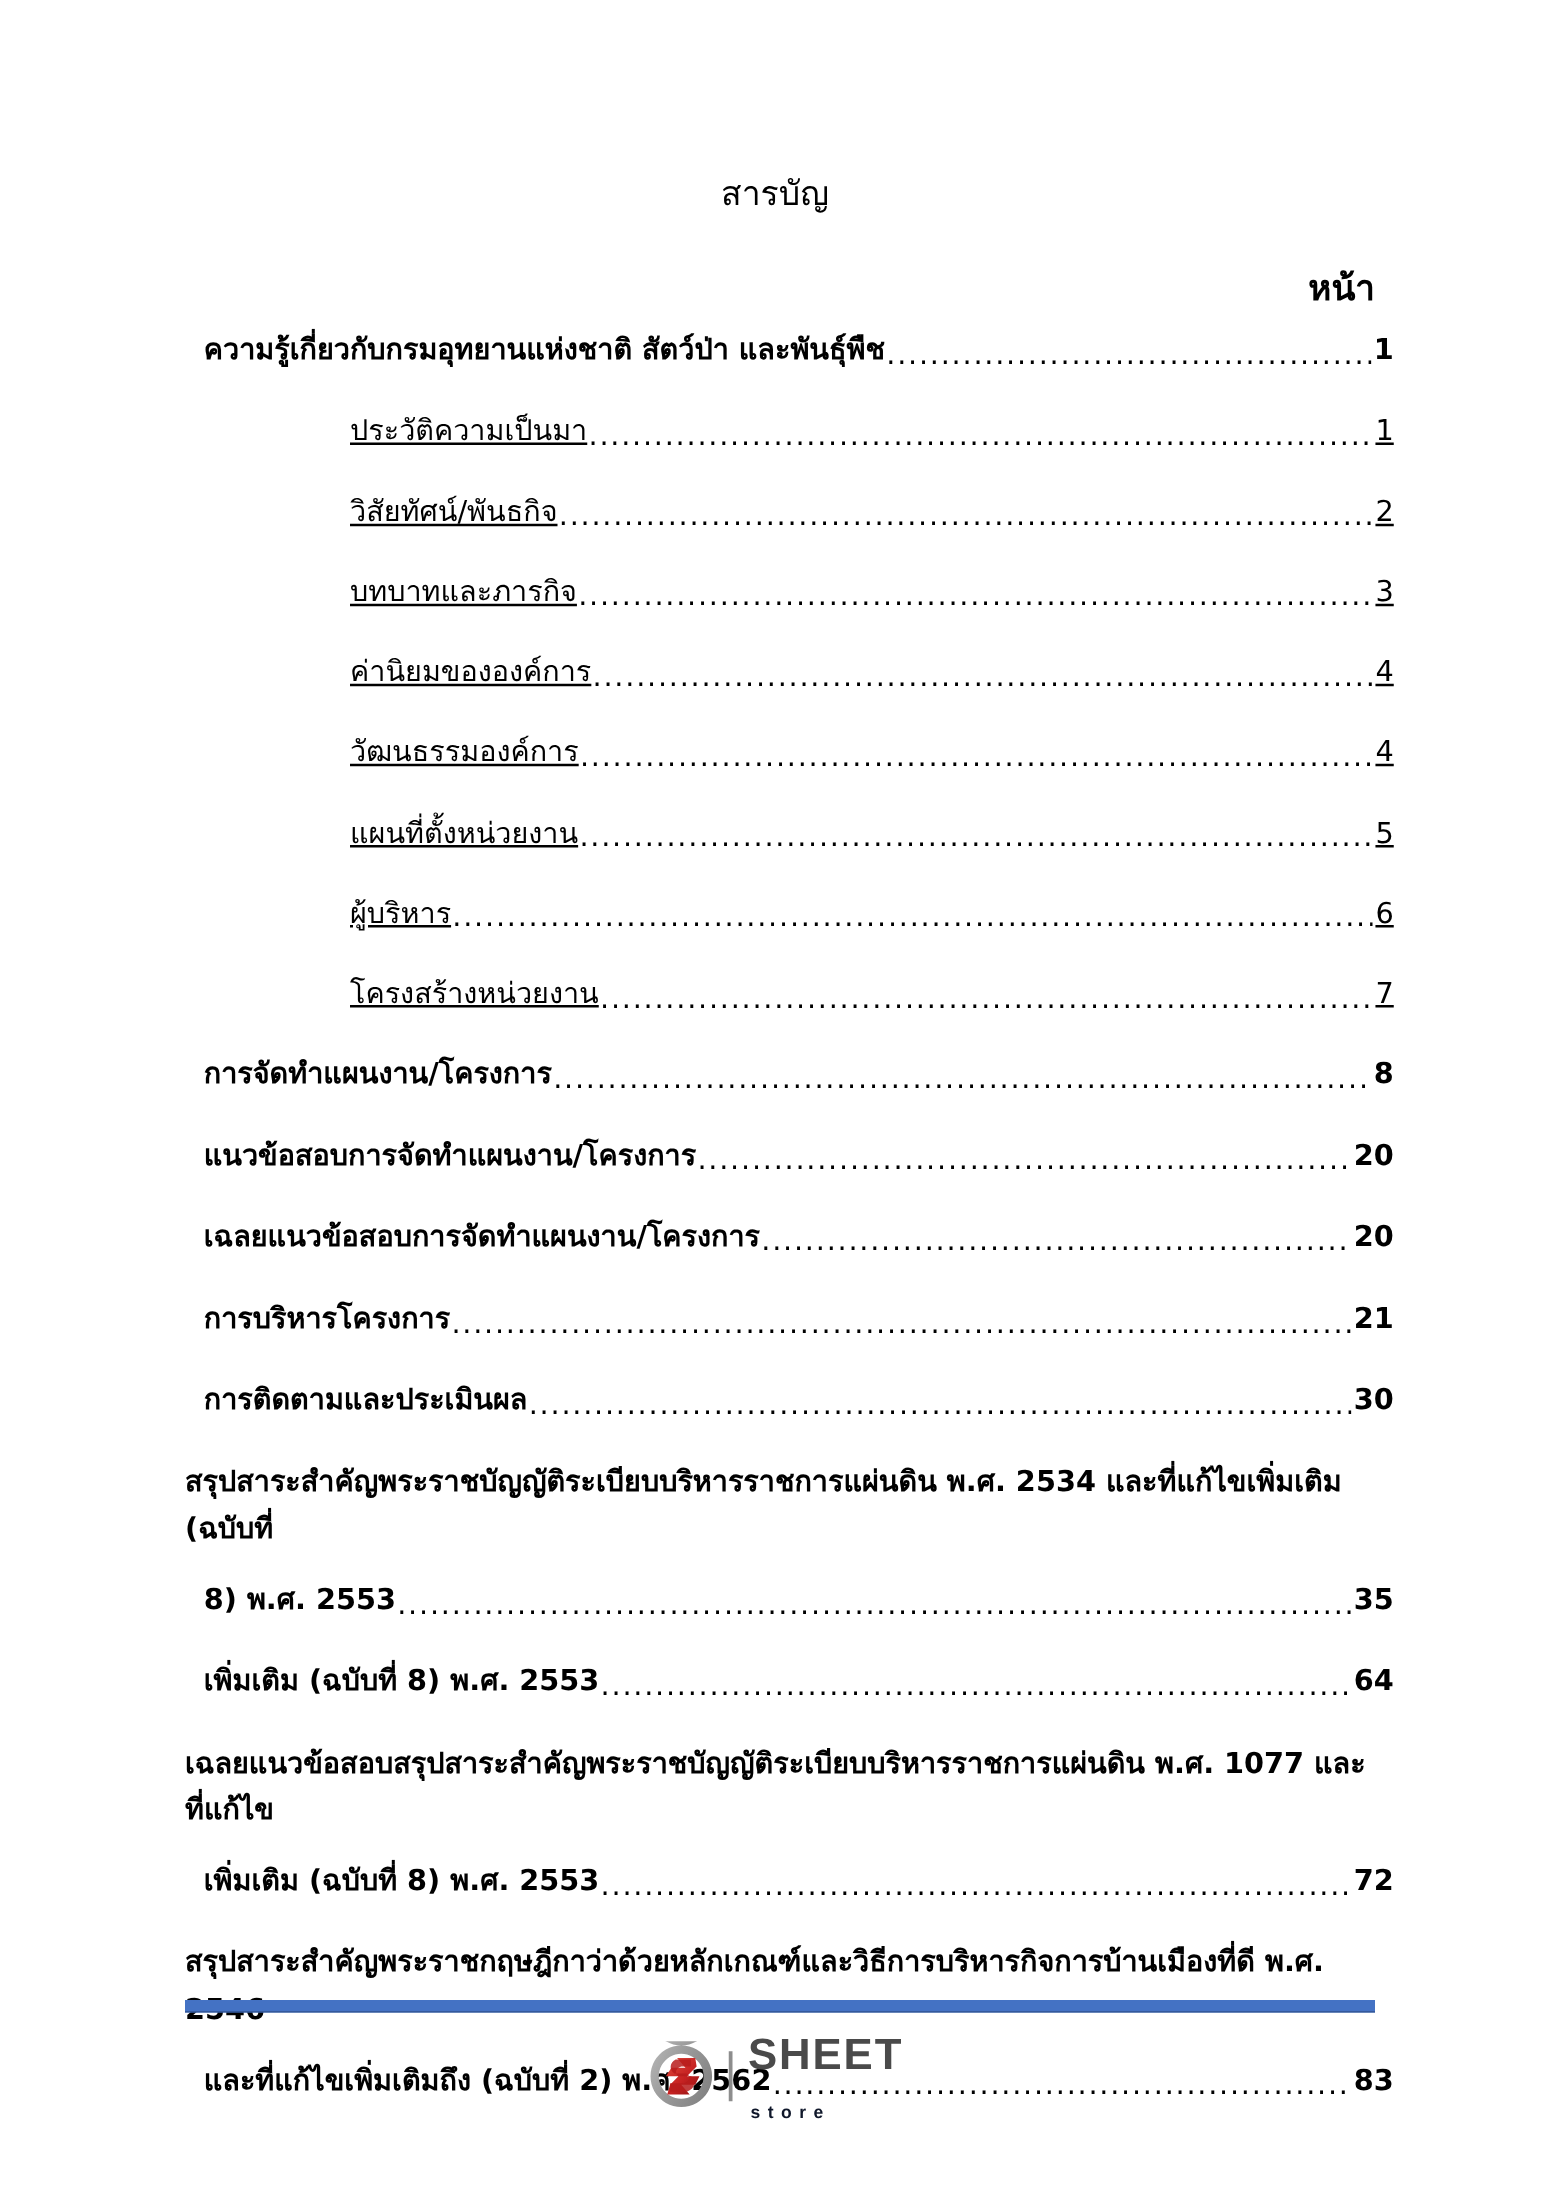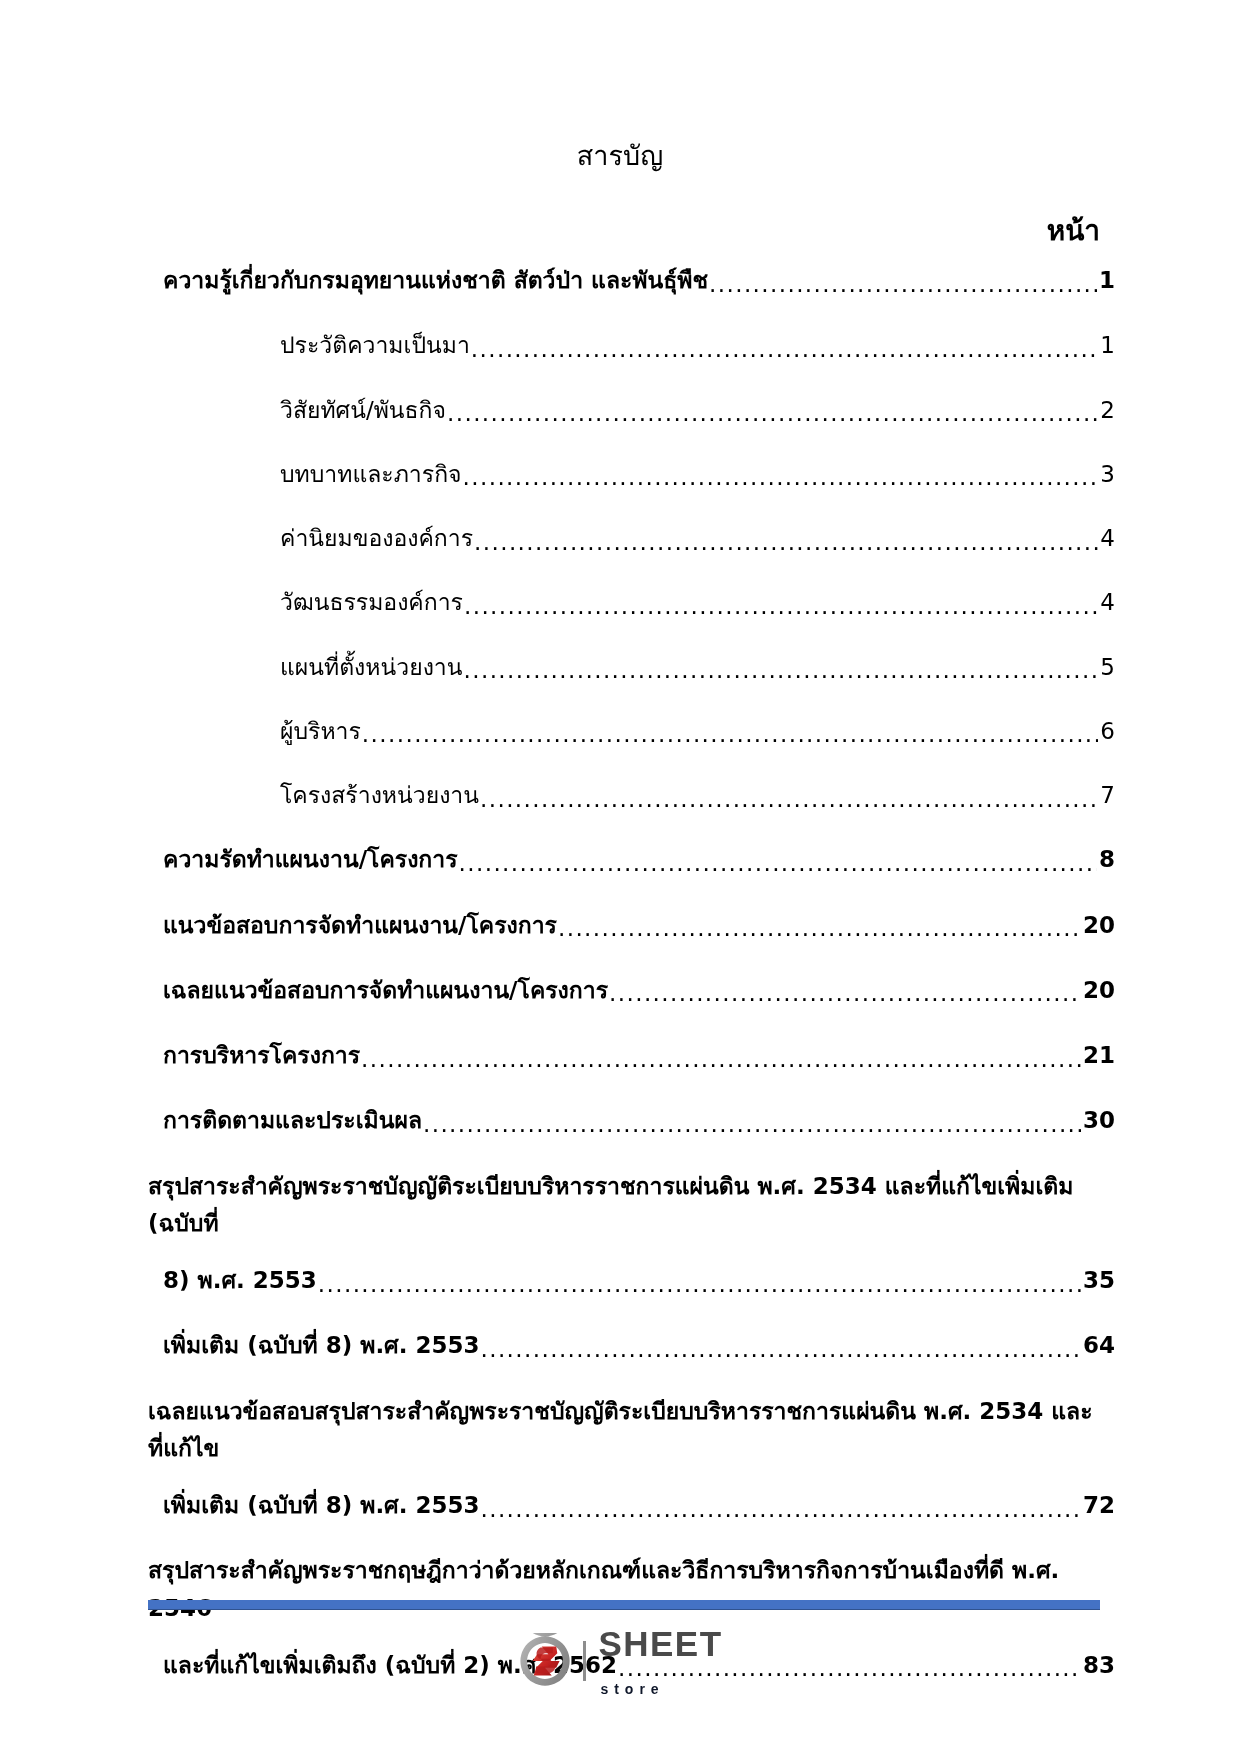--- a/index.html
+++ b/index.html
@@ -113,20 +113,21 @@
 
   
   .level-2 {
     padding-left: 117px;
     margin-bottom: 27px;
   }
 
   .level-2 .entry-label,
   .level-2 .entry-page {
     font-weight: normal;
+    text-decoration: underline;
   }
 
   
   .entry-firstline {
     font-size: 23px;
     line-height: 1.62;
     font-weight: bold;
     margin-bottom: 20px;
   }
 
@@ -266,21 +267,21 @@
       </div>
       <div class="toc-entry level-2">
         <div class="entry-row">
           <span class="entry-label">โครงสร้างหน่วยงาน</span>
           <span class="entry-leader"></span>
           <span class="entry-page">7</span>
         </div>
       </div>
       <div class="toc-entry level-1">
         <div class="entry-row">
-          <span class="entry-label">ความรัดทำแผนงาน/โครงการ</span>
+          <span class="entry-label">การจัดทำแผนงาน/โครงการ</span>
           <span class="entry-leader"></span>
           <span class="entry-page">8</span>
         </div>
       </div>
       <div class="toc-entry level-1">
         <div class="entry-row">
           <span class="entry-label">แนวข้อสอบการจัดทำแผนงาน/โครงการ</span>
           <span class="entry-leader"></span>
           <span class="entry-page">20</span>
         </div>
@@ -315,21 +316,21 @@
         </div>
       </div>
       <div class="toc-entry level-1">
         <div class="entry-row wrap-line">
           <span class="entry-label">เพิ่มเติม (ฉบับที่ 8) พ.ศ. 2553</span>
           <span class="entry-leader"></span>
           <span class="entry-page">64</span>
         </div>
       </div>
       <div class="toc-entry level-1">
-        <div class="entry-firstline">เฉลยแนวข้อสอบสรุปสาระสำคัญพระราชบัญญัติระเบียบบริหารราชการแผ่นดิน พ.ศ. 2534 และที่แก้ไข</div>
+        <div class="entry-firstline">เฉลยแนวข้อสอบสรุปสาระสำคัญพระราชบัญญัติระเบียบบริหารราชการแผ่นดิน พ.ศ. 1077 และที่แก้ไข</div>
         <div class="entry-row wrap-line">
           <span class="entry-label">เพิ่มเติม (ฉบับที่ 8) พ.ศ. 2553</span>
           <span class="entry-leader"></span>
           <span class="entry-page">72</span>
         </div>
       </div>
       <div class="toc-entry level-1">
         <div class="entry-firstline">สรุปสาระสำคัญพระราชกฤษฎีกาว่าด้วยหลักเกณฑ์และวิธีการบริหารกิจการบ้านเมืองที่ดี พ.ศ. 2546</div>
         <div class="entry-row wrap-line">
           <span class="entry-label">และที่แก้ไขเพิ่มเติมถึง (ฉบับที่ 2) พ.ศ. 2562</span>

